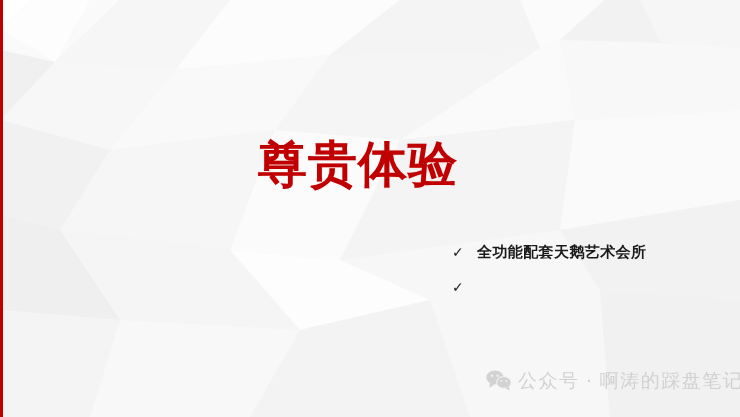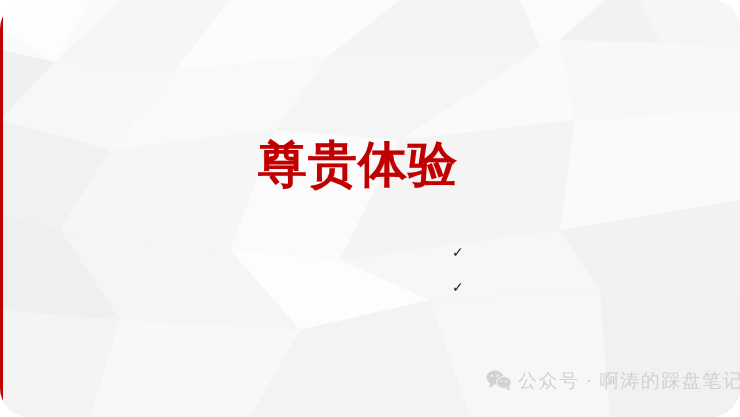--- a/index.html
+++ b/index.html
@@ -7,21 +7,20 @@
     padding: 0;
     background: #ffffff;
   }
   #slide {
     position: relative;
     width: 740px;
     height: 417px;
     overflow: hidden;
     background: #f4f4f4;
     font-family: "Liberation Serif", "DejaVu Serif", serif;
-    border-radius: 29px;
   }
   #bg-polygons {
     position: absolute;
     inset: 0;
     width: 100%;
     height: 100%;
     display: block;
   }
   .accent-bar {
     position: absolute;
@@ -137,20 +136,21 @@
     <polygon points="640,0 740,0 740,48 660,42" fill="#f6f6f6"></polygon>
   </svg>
 
   <div class="accent-bar"></div>
 
   <div id="title">尊贵体验</div>
 
   <div id="bullets">
     <div class="bullet-row">
       <span class="bullet-check">✓</span>
+      <span class="bullet-label">全功能配套天鹅艺术会所</span>
     </div>
     <div class="bullet-row">
       <span class="bullet-check">✓</span>
     </div>
   </div>
 
   <div id="watermark">
     <svg id="wechat-icon" viewBox="0 0 32 26">
       <ellipse cx="11" cy="10" rx="10.5" ry="8.6" fill="#cfcfcf"></ellipse>
       <polygon points="5,16 4,22.5 10,19" fill="#cfcfcf"></polygon>

